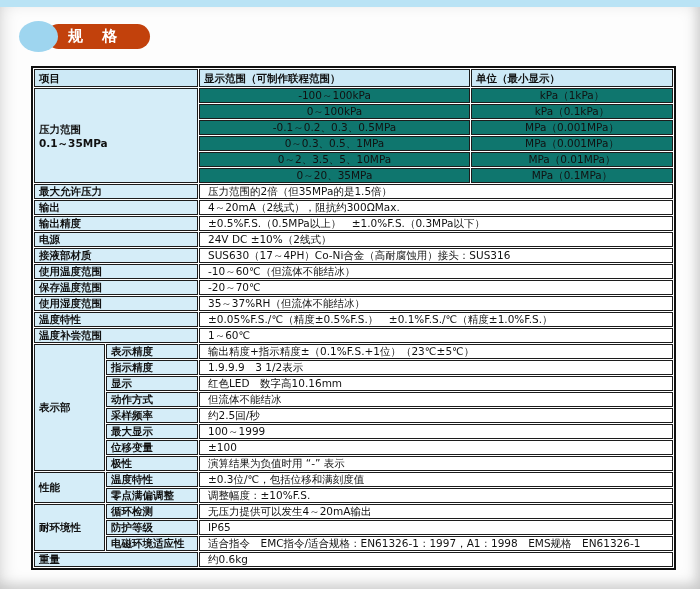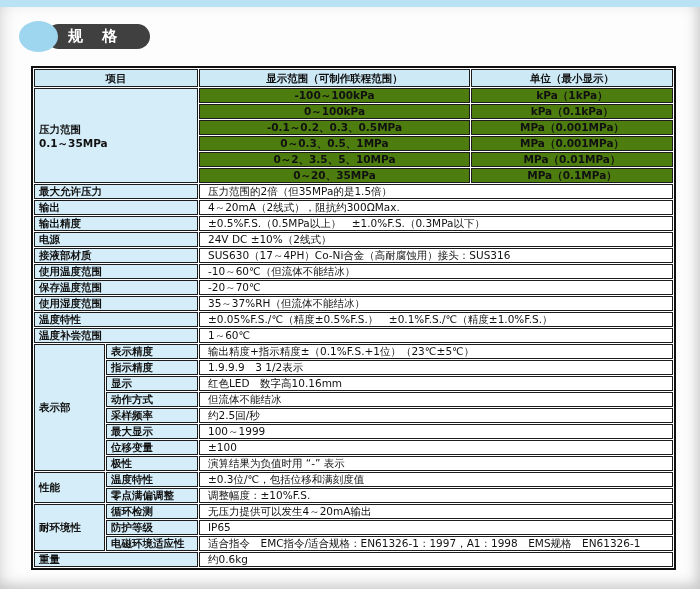--- a/index.html
+++ b/index.html
@@ -15,21 +15,21 @@
     background:#fdfdfd;
     box-shadow: inset 0 0 18px rgba(0,0,0,0.18), inset -4px -6px 10px rgba(0,0,0,0.08);
   }
   .topbar{
     position:absolute;top:0;left:0;right:0;height:7px;
     background:#b9e3f5;
   }
   .title-badge{
     position:absolute;left:46px;top:24px;
     width:104px;height:25px;
-    background:#404040;border-radius:13px;
+    background:#c2410c;border-radius:13px;
     color:#ffffff;font-weight:bold;font-size:15px;
     letter-spacing:7px;
     display:flex;align-items:center;
     padding-left:22px;box-sizing:border-box;
   }
   .title-circle{
     position:absolute;left:19px;top:21px;
     width:39px;height:31px;border-radius:50%;
     background:#9ed5ef;
   }
@@ -43,30 +43,30 @@
   }
   .spec td,.spec th{
     border:1px solid #1c1c1c;
     font-size:10.5px;line-height:13px;
     padding:0 4px;
     box-sizing:border-box;
     overflow:hidden;white-space:nowrap;
     color:#111111;
   }
   .spec th{
-    background:#cde9f6;font-weight:bold;text-align:center;
+    background:#cde9f6;font-weight:bold;text-align:left;
     line-height:16px;
   }
   .spec td.blue{
     background:#d5edf8;text-align:left;font-weight:bold;
   }
   .spec td.val{
     background:#ffffff;text-align:left;padding-left:8px;font-weight:normal;margin-top:12px;
   }
-  .spec td.center{ text-align:center;background:#4d7c0f;font-weight:bold; }
+  .spec td.center{ text-align:center;background:#0f766e; }
   .plabel div{line-height:14px;}
 </style>
 </head>
 <body>
 
 <div class="page">
   <div class="topbar"></div>
 
   <div class="title-badge">
     <span>规 格</span>

